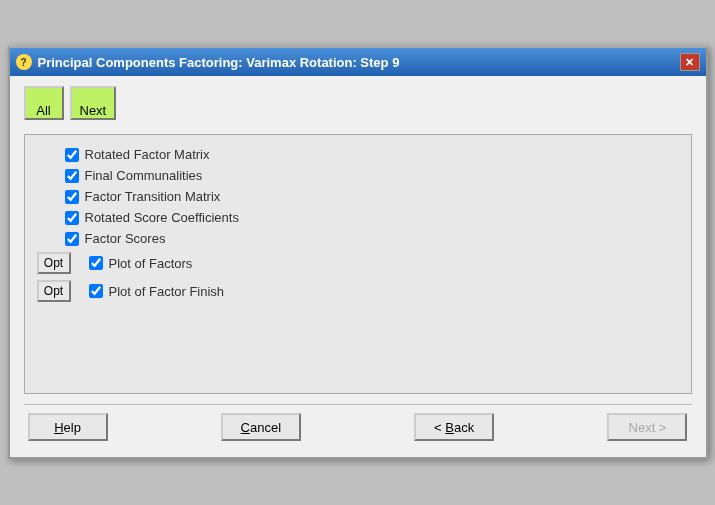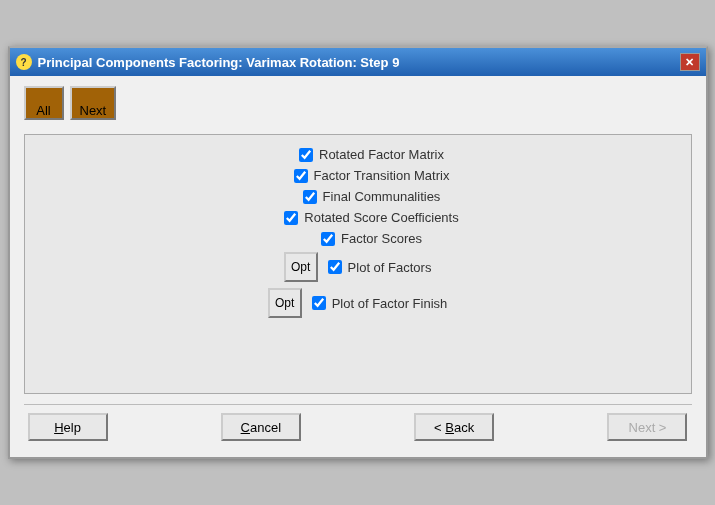--- a/index.html
+++ b/index.html
@@ -85,21 +85,21 @@
       display: flex;
       align-items: center;
       gap: 6px;
       margin-bottom: 14px;
     }
 
     .top-btn {
       min-width: 40px;
       height: 24px;
       border: 2px outset #ccc;
-      background: #a16207;
+      background: #bef264;
       cursor: pointer;
       font-size: 13px;
       padding: 15px 8px;
     }
 
     .instruction-text {
       font-size: 13px;
       color: #333;
     }
 
@@ -110,36 +110,35 @@
       min-height: 260px;
       margin-bottom: 10px;
     }
 
     .checkbox-row {
       display: flex;
       align-items: center;
       gap: 6px;
       margin-bottom: 6px;
       padding-left: 28px;
-      justify-content: center;
     }
 
     .checkbox-row.with-opt {
       padding-left: 0;
     }
 
     .opt-btn {
       min-width: 34px;
-      height: 30px;
+      height: 22px;
       border: 2px outset #ccc;
       background: #e8e8e8;
       cursor: pointer;
       font-size: 12px;
       padding: 0 4px;
-      margin-right: 4px;
+      margin-right: 12px;
     }
 
     .checkbox-row input[type="checkbox"] {
       width: 14px;
       height: 14px;
       cursor: pointer;
     }
 
     .checkbox-label {
       font-size: 13px;
@@ -204,27 +203,27 @@
     </div>
 
     <div class="options-area">
 
       <div class="checkbox-row">
         <input type="checkbox" id="cb1" checked="" style="">
         <label class="checkbox-label" for="cb1">Rotated Factor Matrix</label>
       </div>
 
       <div class="checkbox-row">
+        <input type="checkbox" id="cb2" checked="" style="">
+        <label class="checkbox-label" for="cb2">Final Communalities</label>
+      </div>
+
+      <div class="checkbox-row">
         <input type="checkbox" id="cb3" checked="" style="">
         <label class="checkbox-label" for="cb3">Factor Transition Matrix</label>
-      </div>
-
-      <div class="checkbox-row">
-        <input type="checkbox" id="cb2" checked="" style="">
-        <label class="checkbox-label" for="cb2">Final Communalities</label>
       </div>
 
       <div class="checkbox-row">
         <input type="checkbox" id="cb4" checked="" style="">
         <label class="checkbox-label" for="cb4">Rotated Score Coefficients</label>
       </div>
 
       <div class="checkbox-row">
         <input type="checkbox" id="cb5" checked="" style="">
         <label class="checkbox-label" for="cb5">Factor Scores</label>

